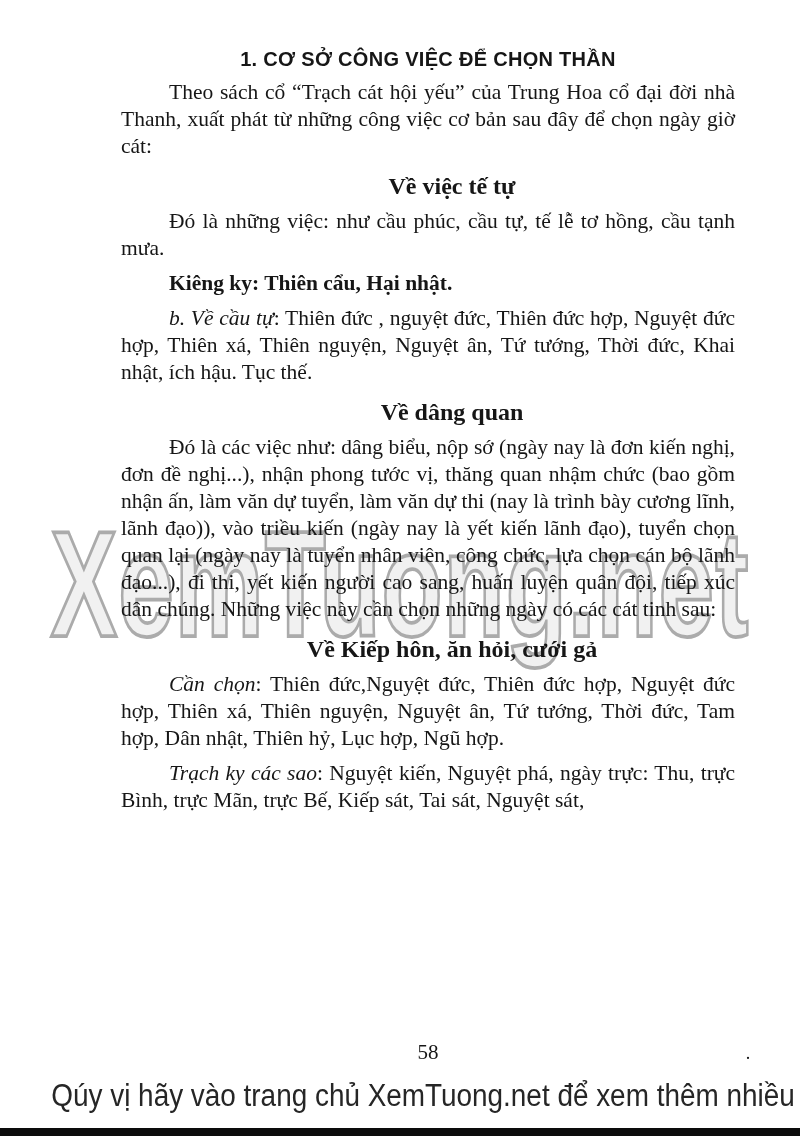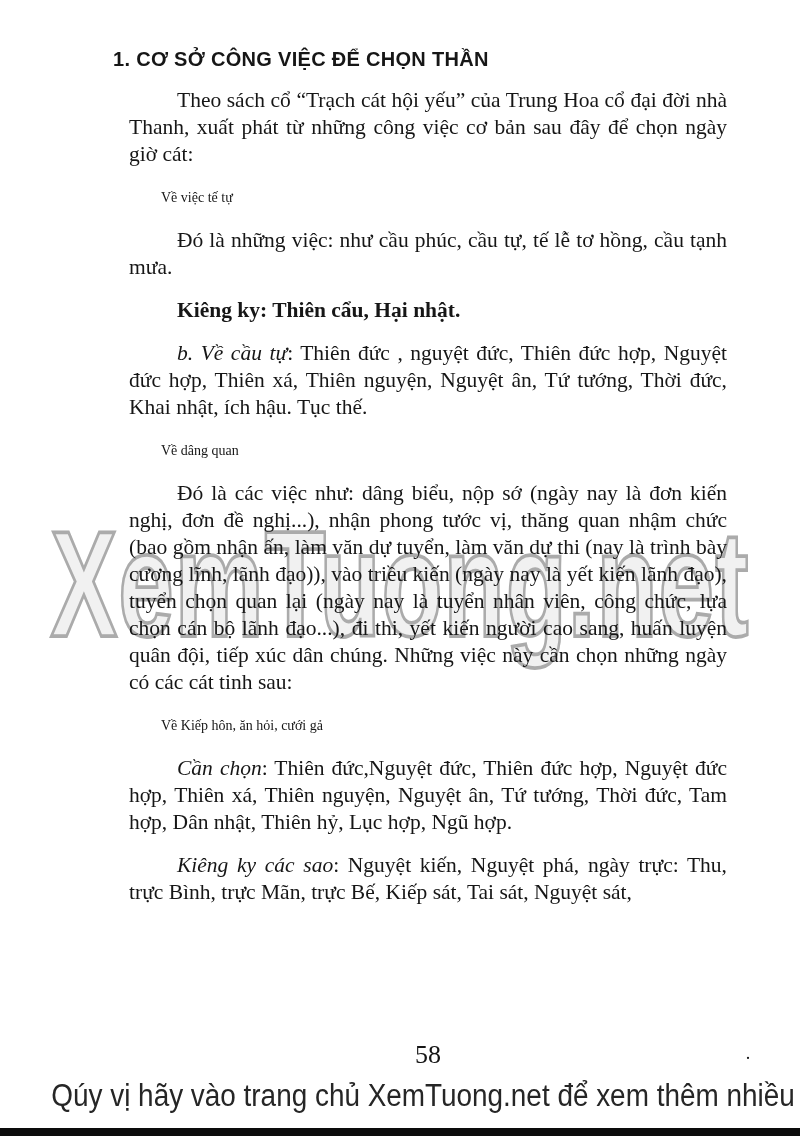--- a/index.html
+++ b/index.html
@@ -14,40 +14,42 @@
   .content{
     position:absolute;
     left:113px; top:48px;
     width:630px;
     z-index:1;
   }
   .doc-title{
     font-family:"Liberation Sans", sans-serif;
     font-weight:700;
     font-size:20px;
+    text-align:center;
     letter-spacing:.3px;
     margin:0 0 8px 0;
   }
   p.body{
-    margin:16px;
+    margin:8px;
     font-size:21.5px;
     line-height:27px;
     text-align:justify;
     text-indent:48px;
   }
   .lead-italic{font-style:italic;}
   .bold-italic-line{
     font-weight:700;
     text-align:left;
   }
   h2.sec{
-    font-size:14px;
-    font-weight:400;
+    font-size:24px;
+    font-weight:700;
     margin:13px 0 7px 48px;
     line-height:27px;
+    text-align:center;
   }
   .watermark{
     position:absolute;
     top:498px; left:50%;
     transform:translateX(-50%) scaleY(1.5);
     transform-origin:top center;
     font-family:"Liberation Sans", sans-serif;
     font-weight:700;
     font-size:100px;
     letter-spacing:1px;
@@ -55,21 +57,21 @@
     color:#f1f1f1;
     -webkit-text-stroke:2.5px #ababab;
     z-index:0;
     pointer-events:none;
   }
   .pagenum-row{
     position:absolute;
     left:113px; width:630px;
     top:1040px;
     text-align:center;
-    font-size:26px;
+    font-size:21px;
     z-index:1;
   }
   .stray-dot{
     position:absolute;
     left:745px; top:1048px;
     font-size:18px;
     z-index:1;
   }
   .footer-band{
     position:absolute;
@@ -121,21 +123,21 @@
     <h2 class="sec">Về dâng quan</h2>
 
     <p class="body"><span>Đó là các việc như: dâng biểu, nộp sớ (ngày nay là đơn kiến nghị, đơn đề nghị...), nhận phong tước vị, thăng quan nhậm chức (bao gồm nhận ấn, làm văn dự tuyển, làm văn dự thi (nay là trình bày cương lĩnh, lãnh đạo)), vào triều kiến (ngày nay là yết kiến lãnh đạo), tuyển chọn quan lại (ngày nay là tuyển nhân viên, công chức, lựa chọn cán bộ lãnh đạo...), đi thi, yết kiến người cao sang, huấn luyện quân đội, tiếp xúc dân chúng. Những việc này cần chọn những ngày có các cát tinh sau:</span></p>
 
 
 
     <h2 class="sec">Về Kiếp hôn, ăn hỏi, cưới gả</h2>
 
     <p class="body"><span class="lead-italic">Cần chọn</span><span>: Thiên đức,Nguyệt đức, Thiên đức hợp, Nguyệt đức hợp, Thiên xá, Thiên nguyện, Nguyệt ân, Tứ tướng, Thời đức, Tam hợp, Dân nhật, Thiên hỷ, Lục hợp, Ngũ hợp.</span></p>
 
-    <p class="body"><span class="lead-italic">Kiêng ky các sao</span><span>: Nguyệt kiến, Nguyệt phá, ngày trực: Thu, trực Bình, trực Mãn, trực Bế, Kiếp sát, Tai sát, Nguyệt sát,</span></p>
+    <p class="body"><span class="lead-italic">Trạch ky các sao</span><span>: Nguyệt kiến, Nguyệt phá, ngày trực: Thu, trực Bình, trực Mãn, trực Bế, Kiếp sát, Tai sát, Nguyệt sát,</span></p>
 
   </div>
 
   <div class="pagenum-row">58</div>
   <div class="stray-dot">·</div>
 
   <div class="footer-band">
     <span class="footer-text">Qúy vị hãy vào trang chủ XemTuong.net để xem thêm nhiều mục hay khác</span>
   </div>
 

